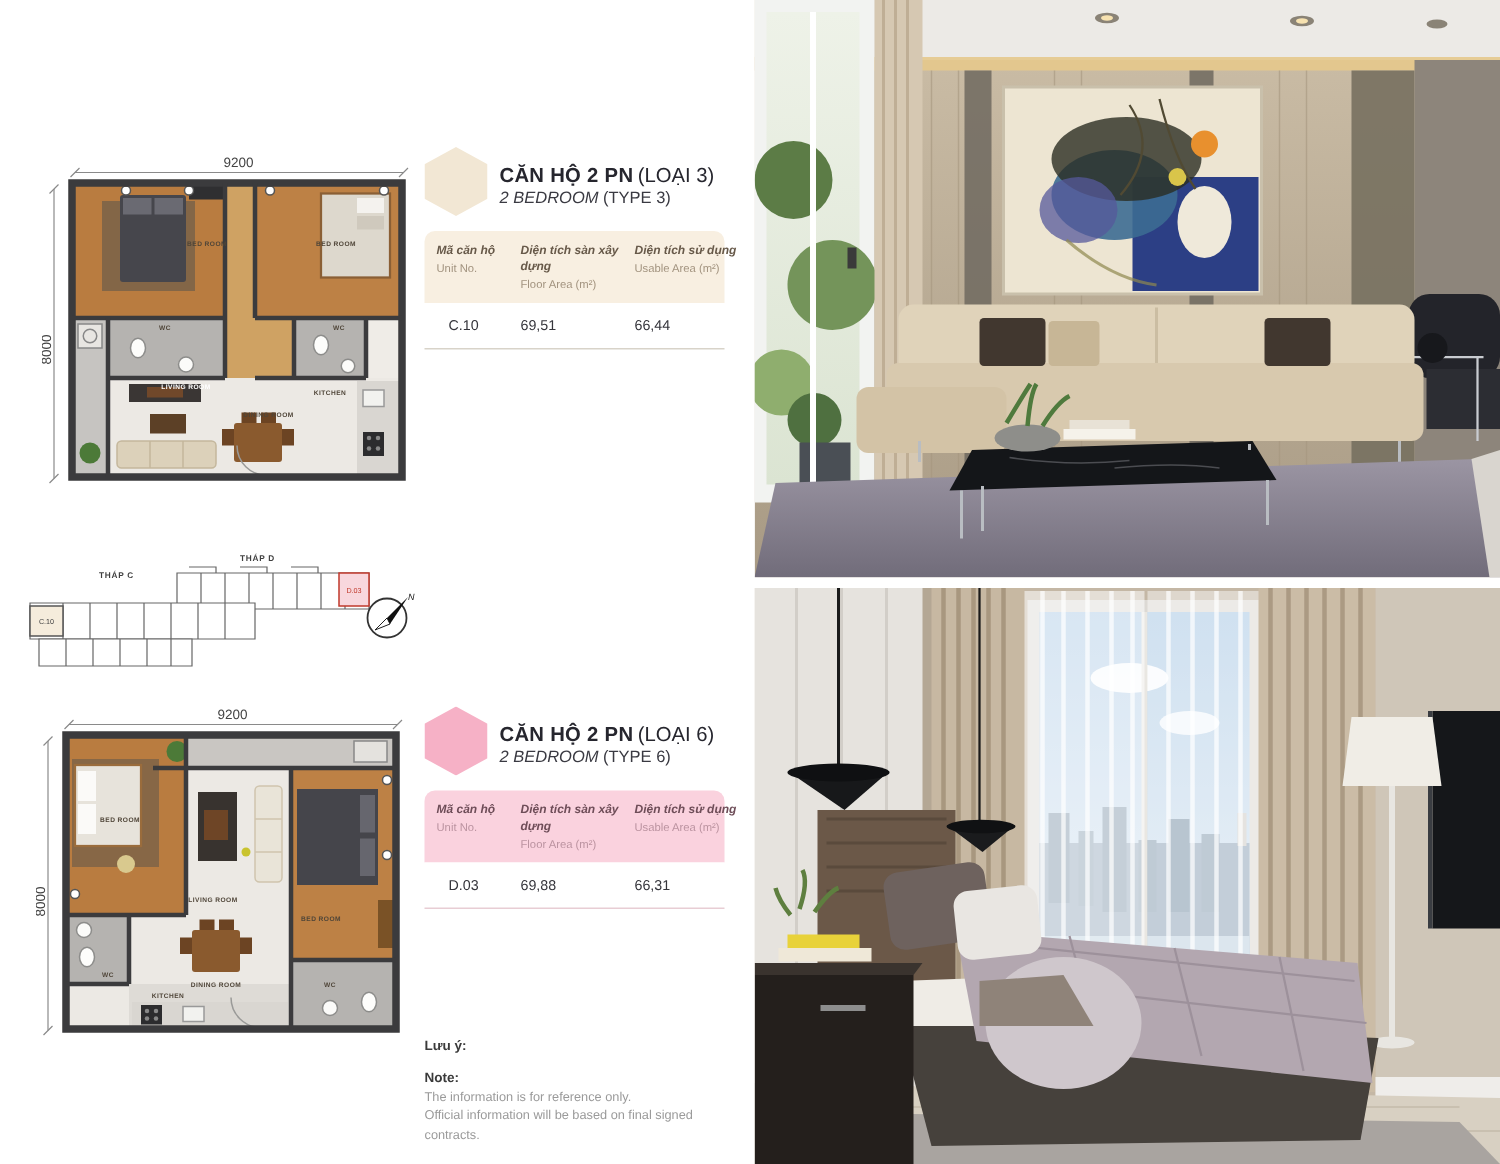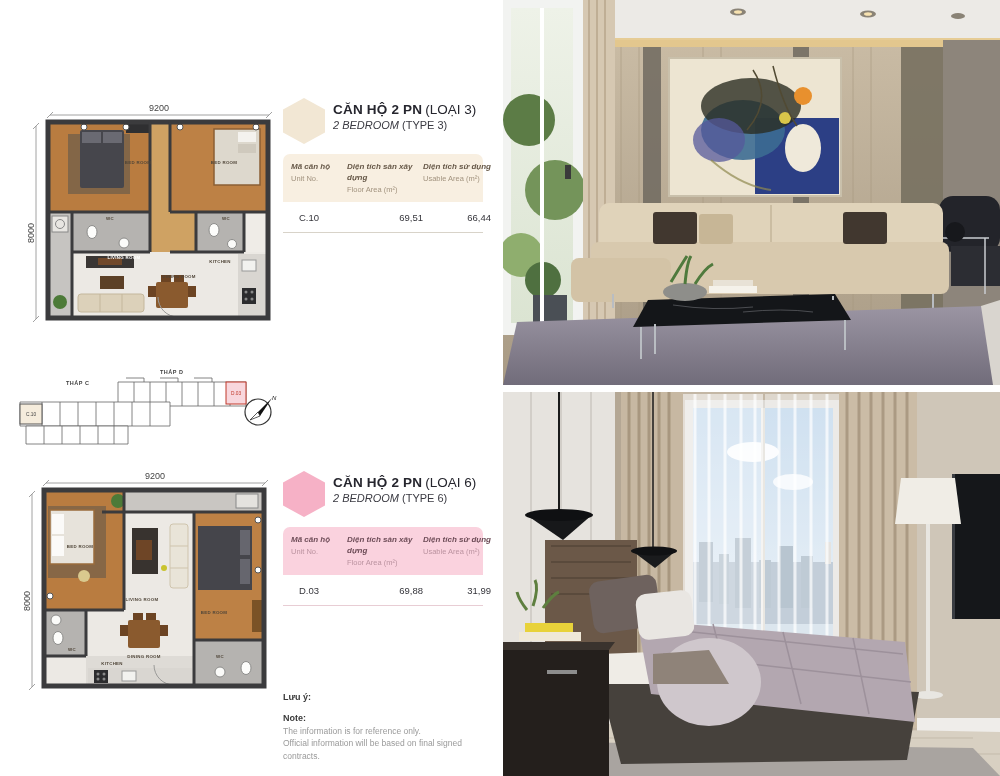--- a/index.html
+++ b/index.html
@@ -11,21 +11,21 @@
   .hdr { position:absolute; left:30px; top:24px; }
   .hdr .vi { font-size:17.5px; font-weight:bold; color:#243b6b; letter-spacing:.4px; }
   .hdr .en { font-size:15px; font-weight:bold; color:#f19c36; letter-spacing:.4px; margin-top:3px; }
 
   
   .planwrap { position:absolute; }
   .planwrap svg { display:block; }
 
   
   .card { position:absolute; width:202px; }
-  .card-head { display:flex; align-items:flex-start; gap:8px; }
+  .card-head { display:flex; align-items:center; gap:8px; }
   .hex { flex:0 0 auto; }
   .card-titles { padding-top:4px; }
   .card-title { font-size:13.5px; color:#26262e; white-space:nowrap; }
   .card-title .b { font-weight:bold; letter-spacing:.2px; }
   .card-title .n { margin-left:3px; }
   .card-sub { font-size:11px; color:#3a3a42; margin-top:2px; }
   .card-sub .b { font-weight:normal; font-style:italic; }
   .card-sub .n { margin-left:3px; }
 
   .utable { margin-top:10px; width:200px; }
@@ -35,21 +35,21 @@
   .t-pink  .uthead { background:#fad2de; }
   .th-vi { font-size:8px; font-weight:bold; line-height:1.35;font-style:italic; }
   .th-en { font-size:7.5px; line-height:1.35; margin-top:1px; }
   .t-beige .th-vi { color:#675949; }
   .t-beige .th-en { color:#a2937f; }
   .t-pink  .th-vi { color:#6e4d58; }
   .t-pink  .th-en { color:#bb93a0; }
   .utrow { display:grid; grid-template-columns:56px 76px 68px; padding:10px 2px 9px 8px;
            background:#fff; border-bottom:1px solid #d8d3c9; }
   .t-pink .utrow { border-bottom:1px solid #e8cdd4; }
-  .utrow div { font-size:9.5px; color:#35353b; text-align:right; }
+  .utrow div { font-size:9.5px; color:#35353b; text-align:left; }
   .utrow div:first-child { text-align:left; padding-left:8px; }
 
   
   .notes { position:absolute; width:204px; }
   .notes .lbl { font-size:9px; font-weight:bold; color:#3a3a3a; margin-bottom:2px; }
   .notes .txt { font-size:8.5px; color:#9a9a9a; line-height:1.45; }
   .notes .gap { height:9px; }
 
   
   .photo { position:absolute; overflow:hidden; }
@@ -323,21 +323,21 @@
           <div class="th-en">Floor Area (m²)</div>
         </div>
         <div>
           <div class="th-vi">Diện tích sử dụng</div>
           <div class="th-en">Usable Area (m²)</div>
         </div>
       </div>
       <div class="utrow">
         <div>D.03</div>
         <div>69,88</div>
-        <div>31,99</div>
+        <div>66,31</div>
       </div>
     </div>
   </div>
 
   <div class="notes" style="left:283px; top:692px;">
     <div class="lbl">Lưu ý:</div>
     <div class="gap"></div>
     <div class="lbl">Note:</div>
     <div class="txt">The information is for reference only.</div>
     <div class="txt">Official information will be based on final signed contracts.</div>

